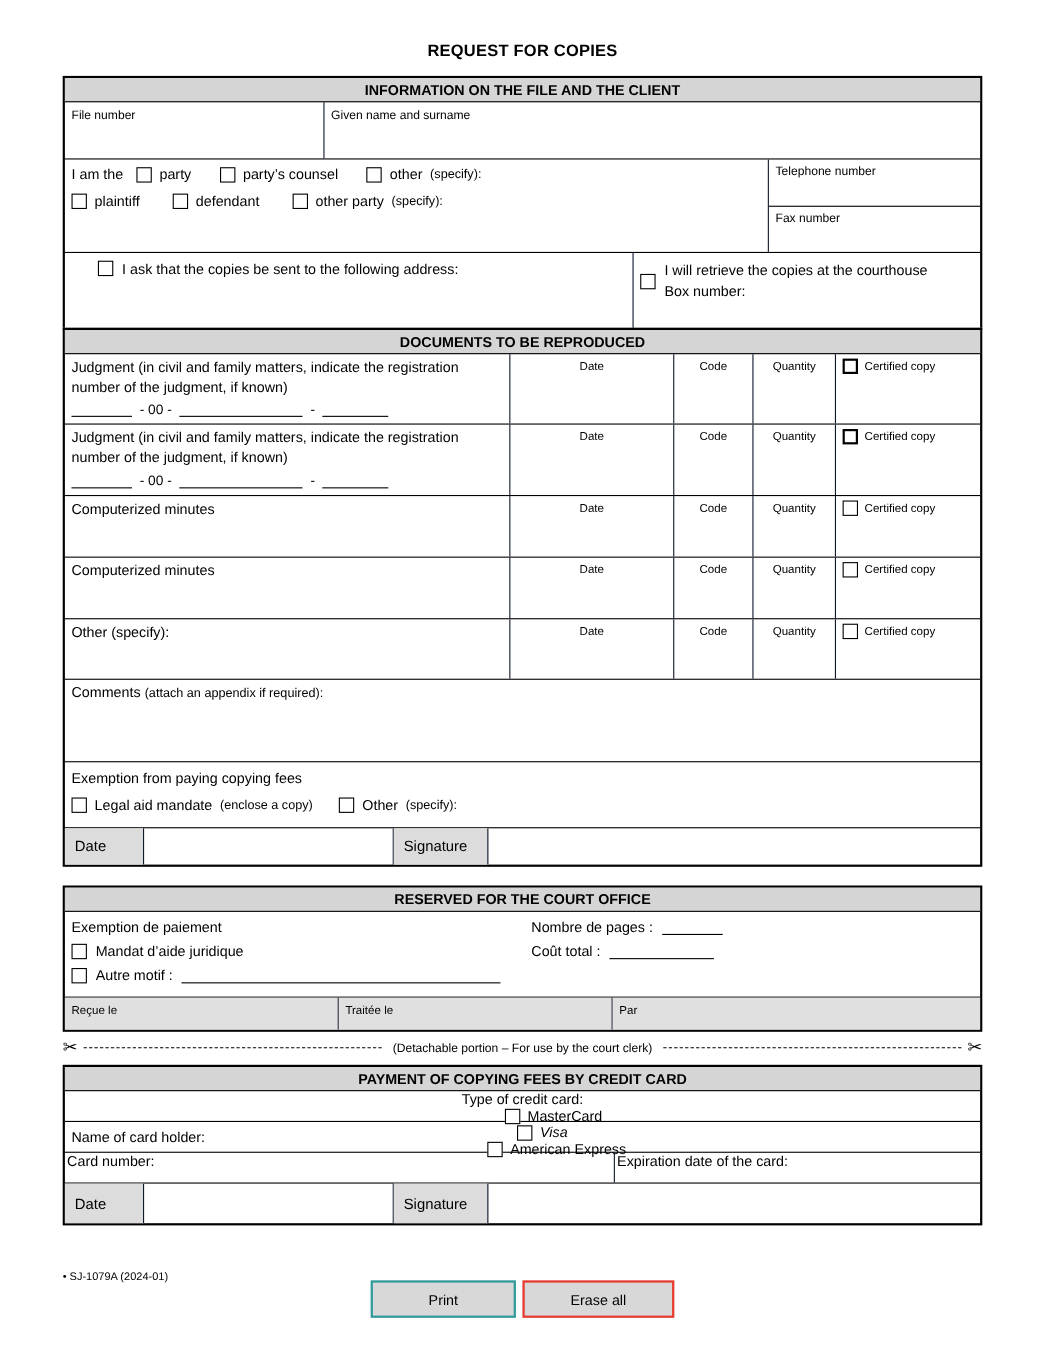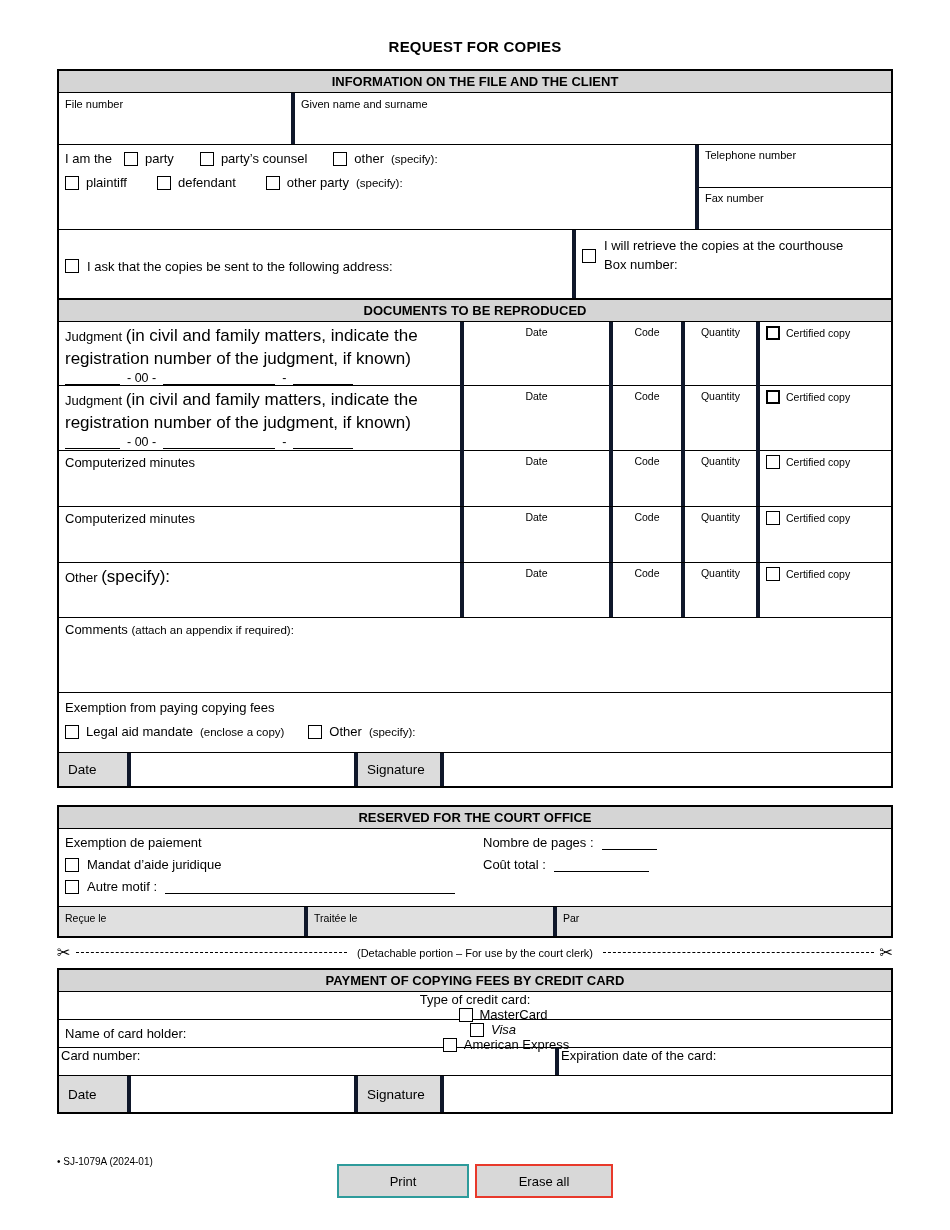--- a/index.html
+++ b/index.html
@@ -4,51 +4,51 @@
 <style>
   *{margin:0;padding:0;box-sizing:border-box;}
   body{background:#fff;font-family:"Liberation Sans","DejaVu Sans",sans-serif;color:#000;font-size:13px;}
   .page{width:950px;height:1230px;position:relative;background:#fff;overflow:hidden;}
   .form{position:absolute;left:57px;top:0;width:836px;}
   .title{text-align:center;font-weight:bold;font-size:15px;padding:38px 0 14px;letter-spacing:.2px;}
   .box{border:2px solid #000;background:#fff;}
   .sec-header{background:#d5d5d5;border-bottom:1px solid #000;text-align:center;font-weight:bold;font-size:13px;padding:3px 0;}
   .grid{display:grid;}
   .bb{border-bottom:1px solid #000;}
-  .br{border-right:4px solid #0f172a;}
+  .br{border-right:1px solid #0f172a;}
   .cell{padding:3px 6px;position:relative;}
   .lbl-s{font-size:11px;}
   .lbl-xs{font-size:10.5px;}
   .note{font-size:11.5px;}
   .cb{display:inline-block;width:14px;height:14px;border:1.5px solid #000;background:#fff;flex:none;cursor:pointer;}
   .cb-bold{border-width:2.5px;}
   .cb-item{display:inline-flex;align-items:center;gap:7px;}
   .blank{display:inline-block;border-bottom:1px solid #000;height:14px;}
   .w55{width:55px}.w60{width:60px}.w95{width:95px}.w112{width:112px}
   .mr12{margin-right:12px}.mr24{margin-right:24px}.mr26{margin-right:26px}.mr30{margin-right:30px}
   
   .r-names{grid-template-columns:236px 1fr;height:52px;}
   .r-role{grid-template-columns:1fr 192px;height:85px;}
   .role-cell{padding:6px 6px 0;}
   .cb-line{display:flex;align-items:center;margin-bottom:9px;}
   .phone-cell{display:flex;flex-direction:column;padding:0;}
   .phone-sub{flex:1;padding:2px 6px;}
   .phone-sub + .phone-sub{border-top:1px solid #000;}
   .r-addr{grid-template-columns:517px 1fr;height:68px;}
-  .addr-left{display:flex;align-items:center;gap:8px;padding-top:7px;}
+  .addr-left{display:flex;align-items:flex-start;gap:8px;padding-top:7px;margin-left:24px;}
   .retrieve-cell{padding-top:7px;}
   .retrieve-line{display:flex;align-items:center;gap:8px;}
   .retrieve-text{line-height:1.45;}
   .retrieve-text .jf{display:block;text-align:justify;max-width:262px;}
   
   .doc-cols{grid-template-columns:405px 149px 72px 75px 1fr;}
   .h64{height:64px}.h65{height:65px}.h56{height:56px}.h55{height:55px}
   .desc{display:flex;flex-direction:column;justify-content:space-between;padding:3px 6px 4px;}
   .desc-p{font-size:13px;line-height:1.35;}
-  .desc-p .note{font-size:17px;}
+  .desc-p .note{font-size:13px;}
   .reg-line{display:flex;align-items:flex-end;gap:7px;font-size:12.5px;padding-bottom:2px;}
   .colcell{text-align:center;padding-top:2px;}
   .cert{display:flex;align-items:flex-start;gap:6px;padding:4px 4px 0 6px;}
   .cert .lbl-xs{padding-top:1px;}
   .comments{height:75px;padding:4px 6px;}
   .exemption{height:60px;padding:7px 6px 0;}
   .exemption-line{display:flex;align-items:center;margin-top:9px;}
   .sig-row{grid-template-columns:72px 227px 86px 1fr;height:33px;}
   .sig-lbl{background:#dcdcdc;display:flex;align-items:center;padding:0 9px;font-size:13.5px;}
   

